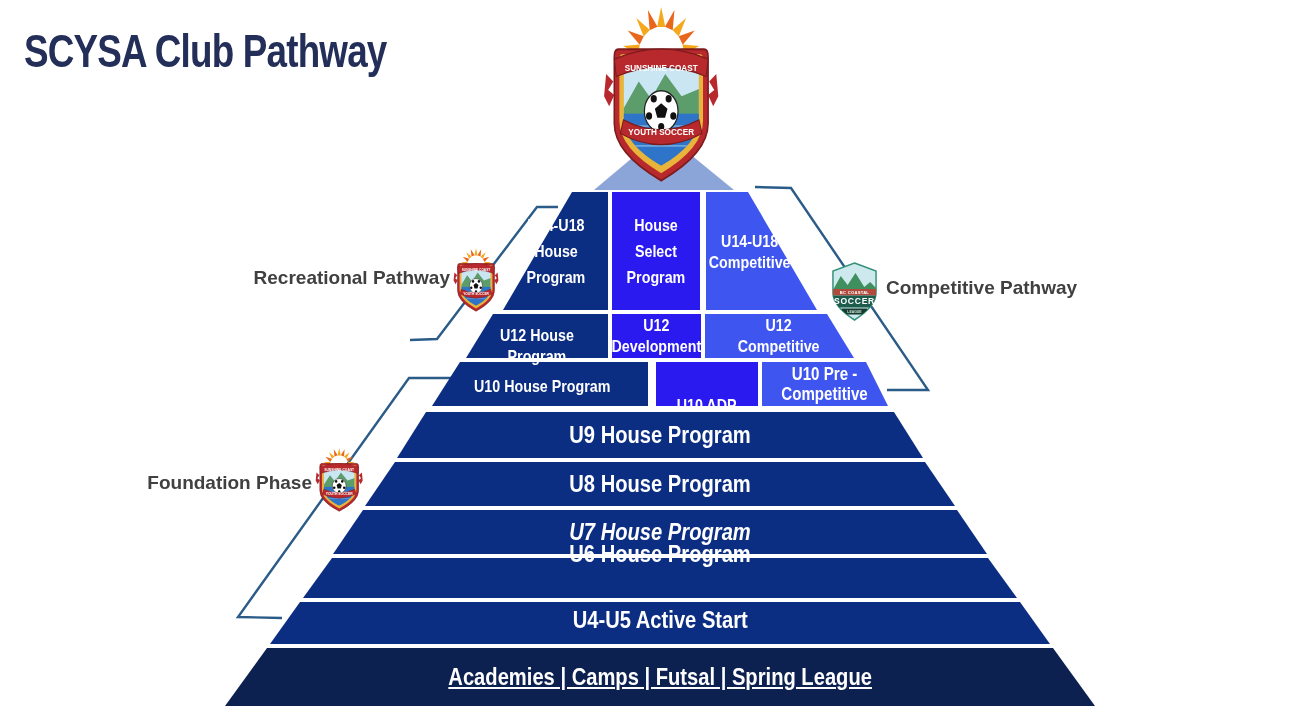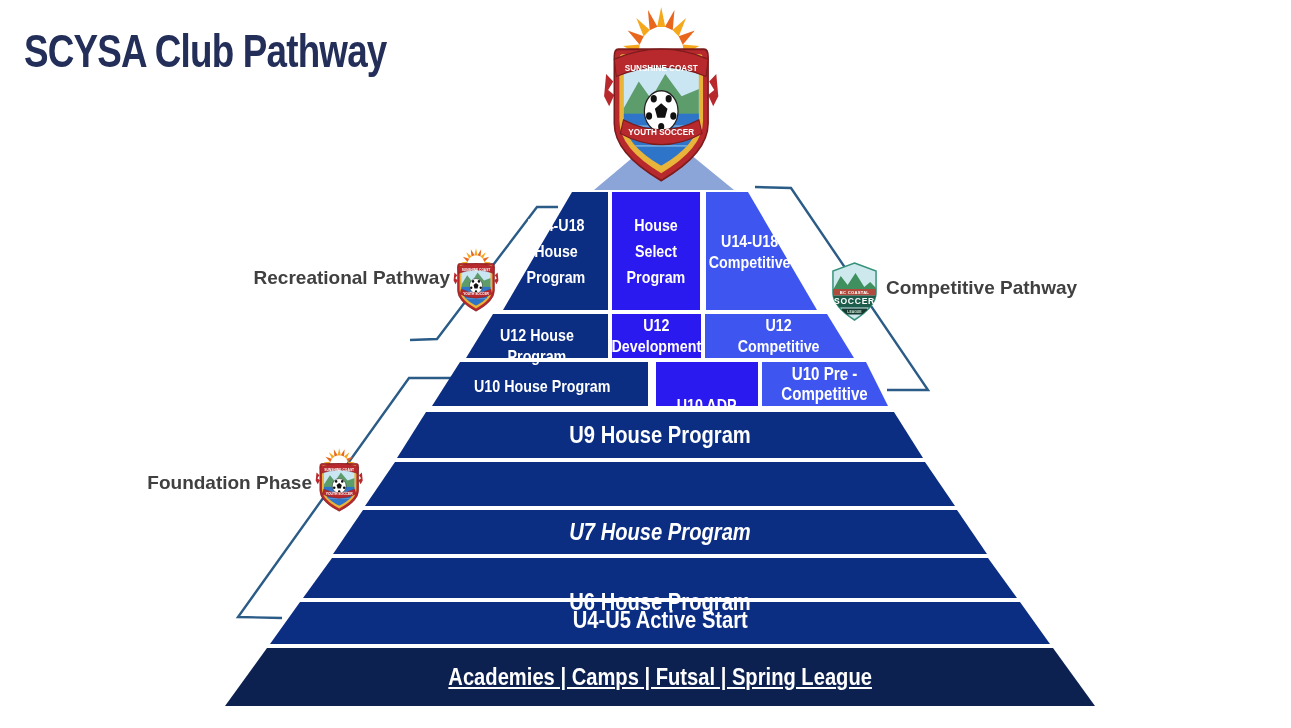--- a/index.html
+++ b/index.html
@@ -183,24 +183,27 @@
       <span>U10 ADP</span>
     </div>
   <div class="ptext cellsm" style="left:767px;top:360px;width:116px;height:48px;">
       <span>U10 Pre -
 Competitive</span>
     </div>
 
   <div class="ptext band" style="left:260px;top:412px;width:800px;height:46px;">
       <span>U9 House Program</span>
     </div>
+  <div class="ptext band" style="left:260px;top:462px;width:800px;height:44px;">
+      <span>U8 House Program</span>
+    </div>
   <div class="ptext band" style="left:260px;top:510px;width:800px;height:44px;font-style:italic;">
       <span>U7 House Program</span>
     </div>
-  <div class="ptext band" style="left:260px;top:582px;width:800px;height:40px;">
+  <div class="ptext band" style="left:260px;top:534px;width:800px;height:40px;">
       <span>U6 House Program</span>
     </div>
   <div class="ptext band" style="left:260px;top:602px;width:800px;height:36px;">
       <span>U4-U5 Active Start</span>
     </div>
   <div class="ptext band" style="left:260px;top:648px;width:800px;height:58px;text-decoration:underline;">
       <span>Academies | Camps | Futsal | Spring League</span>
     </div>
 
 </div>

